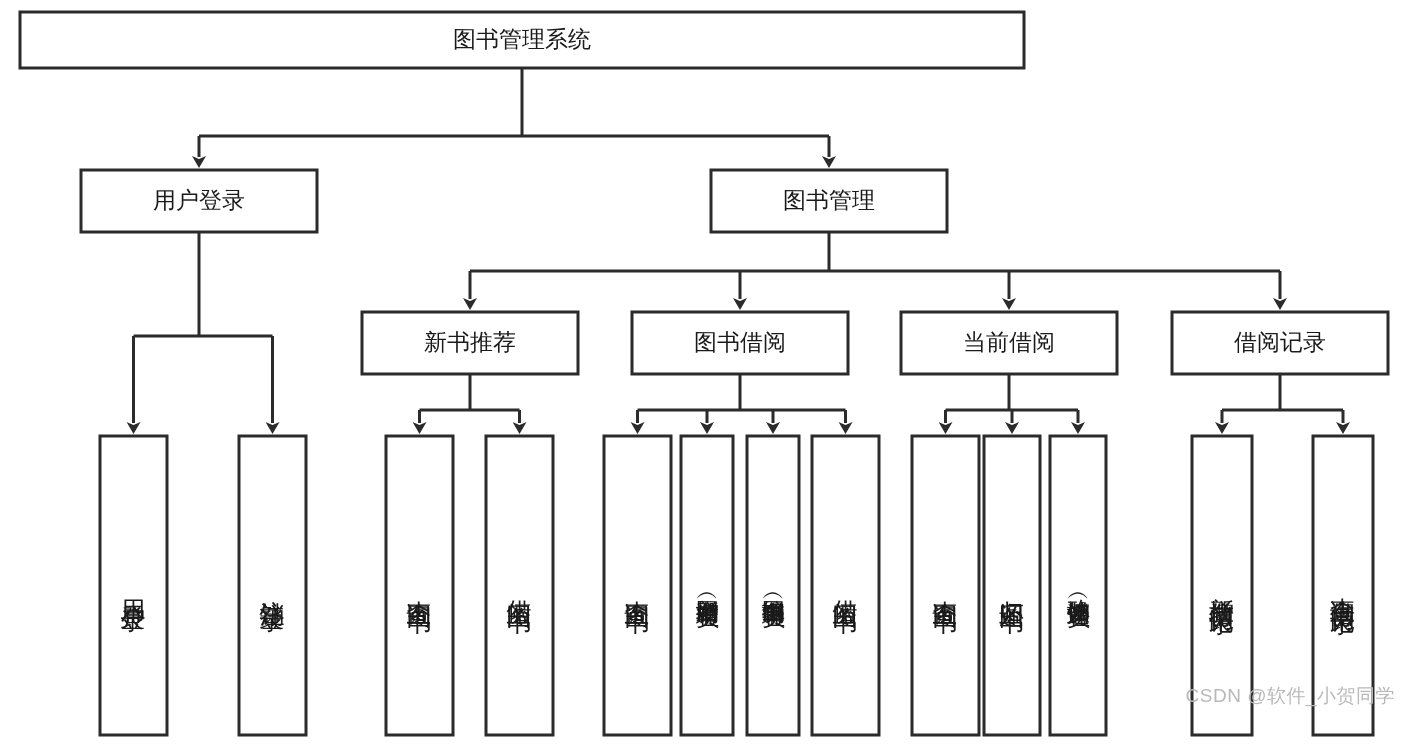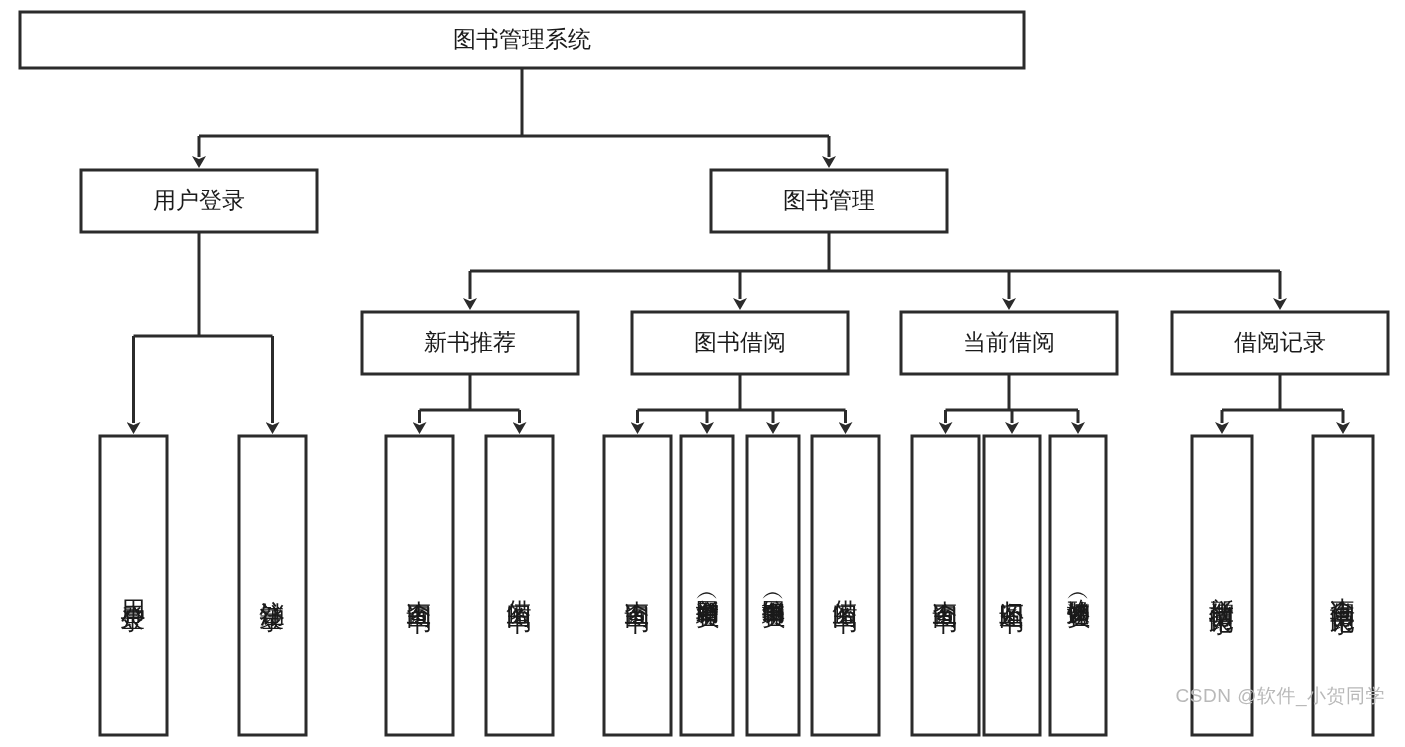--- a/index.html
+++ b/index.html
@@ -60,21 +60,21 @@
     color: #1a1a1a;
     letter-spacing: 3px;
     display: flex;
     align-items: center;
     justify-content: center;
     text-align: center;
     user-select: none;
   }
   .watermark {
     position: absolute;
-    right: 20px;
+    right: 10px;
     bottom: 4px;
     font-family: "Liberation Sans", "DejaVu Sans", sans-serif;
     font-size: 19px;
     color: #b9b9b9;
     letter-spacing: 0.5px;
     white-space: nowrap;
   }
 </style>
 </head>
 <body>

